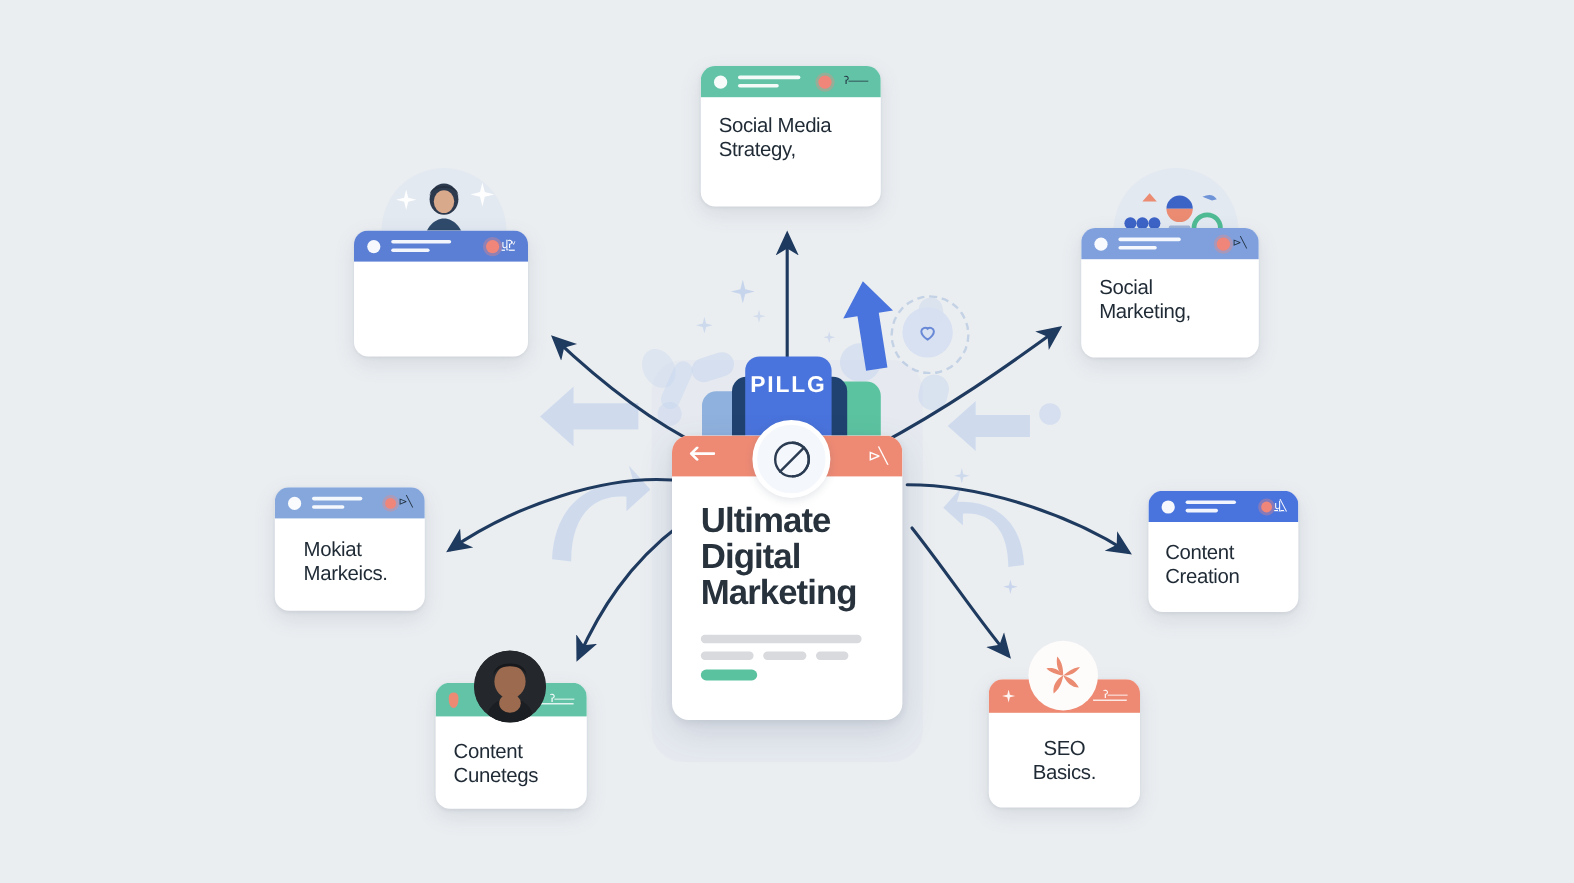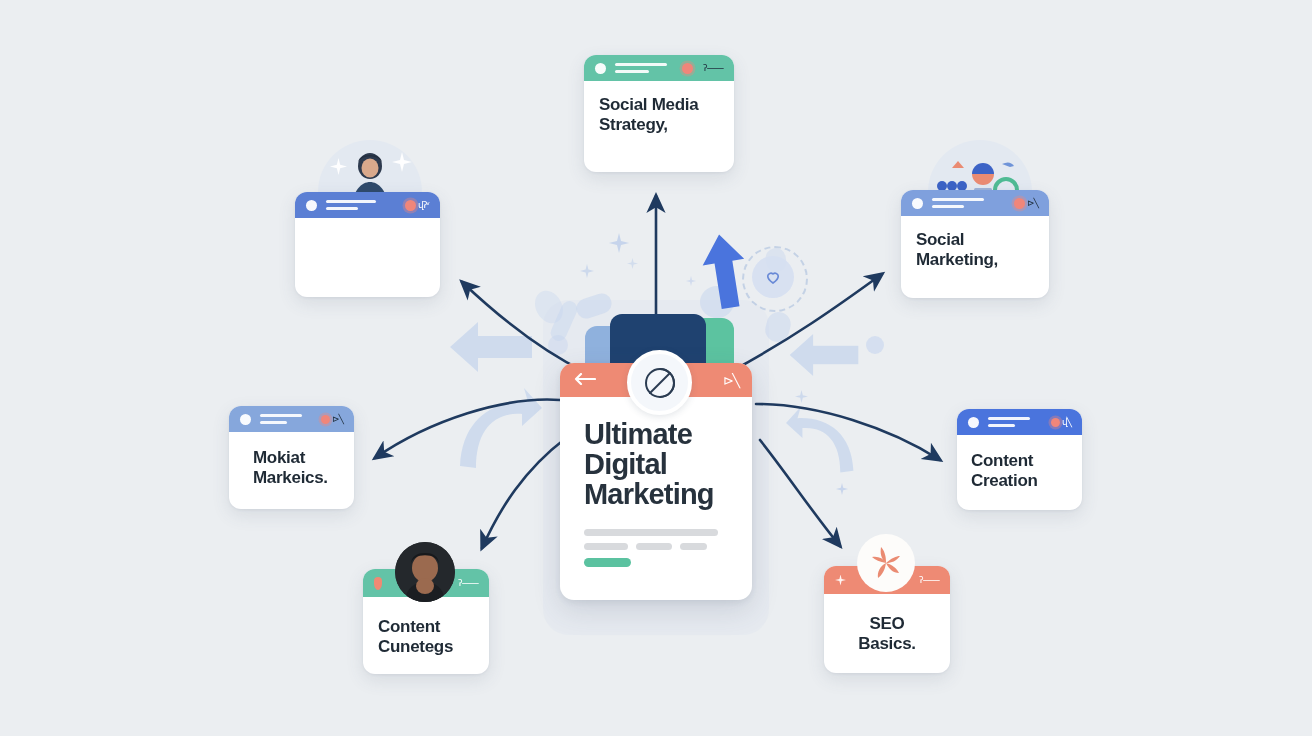--- a/index.html
+++ b/index.html
@@ -44,24 +44,24 @@
   .card-head{
     position:relative;display:flex;align-items:center;
     padding:0 11px;height:26px;
   }
   .dot-white{width:11px;height:11px;border-radius:50%;background:#ffffff;opacity:.95;flex:0 0 auto;}
   .head-lines{margin-left:9px;display:flex;flex-direction:column;gap:3.5px;}
   .head-lines i{display:block;height:3px;border-radius:2px;background:#ffffff;opacity:.92;}
   .head-right{margin-left:auto;display:flex;align-items:center;gap:2px;}
   .dot-red{width:11px;height:11px;border-radius:50%;background:#f0867a;box-shadow:0 0 0 2.5px rgba(240,134,122,.35);flex:0 0 auto;}
   .scribble{font-size:9px;line-height:1;color:#20303f;font-family:"DejaVu Sans",sans-serif;letter-spacing:-1px;}
-  .scribble.lt{color:#ffffff;}
+  .scribble.lt{color:#ffffff;text-decoration:underline;}
   .card-body{padding:14px 15px 18px 15px;}
   .card-title{
-    color:#1f2a35;font-weight:700;line-height:1.18;letter-spacing:-.3px;
+    color:#1f2a35;font-weight:400;line-height:1.18;letter-spacing:-.3px;
     font-size:17px;white-space:pre-line;
   }
 
   
   .avatar{
     position:absolute;border-radius:50%;overflow:hidden;
     background:#2b2f33;
   }
   .illus-circle{position:absolute;border-radius:50%;background:#e3e9f1;}
 
@@ -333,20 +333,23 @@
         <path d="M18 18 C25 20 29 24 31 28 C25 28 21 24 18 18Z"></path>
         <path d="M18 18 C17 25 14 30 10 33 C9 27 12 21 18 18Z"></path>
         <path d="M18 18 C12 17 7 15 4 12 C10 11 15 13 18 18Z"></path>
       </g>
     </svg>
   </div>
 
   <div class="stack" style="left:585px;top:326px;width:82px;height:76px;background:#8fb1dd;z-index:2;"></div>
   <div class="stack" style="left:676px;top:318px;width:58px;height:82px;background:#5cc3a0;z-index:2;"></div>
   <div class="stack" style="left:610px;top:314px;width:96px;height:80px;background:#1f4270;z-index:3;"></div>
+  <div class="pillg" style="left:621px;top:297px;width:72px;height:72px;">
+    <span>PILLG</span>
+  </div>
 
   <div id="hero">
     <div class="hero-head">
       <span>
         <svg width="22" height="12" viewBox="0 0 22 12" fill="none" stroke="#ffffff" stroke-width="2.2" stroke-linecap="round" stroke-linejoin="round">
           <path d="M21 6 H2 M7 1 L2 6 L7 11"></path>
         </svg>
       </span>
       <span style="font-size:13px;color:#fff;letter-spacing:-2px;">⊳╲</span>
     </div>

